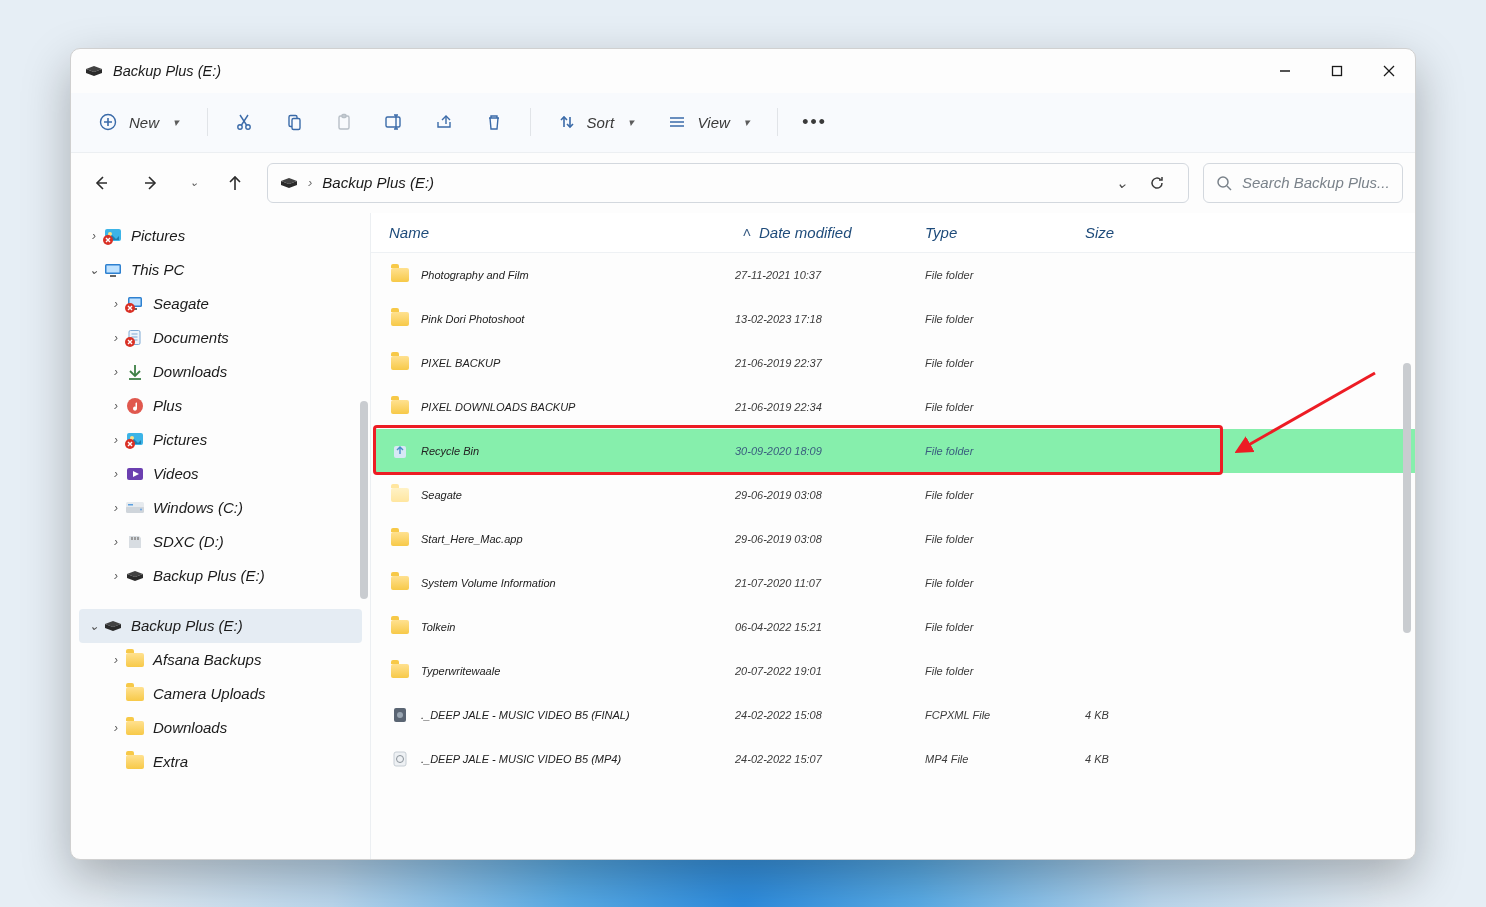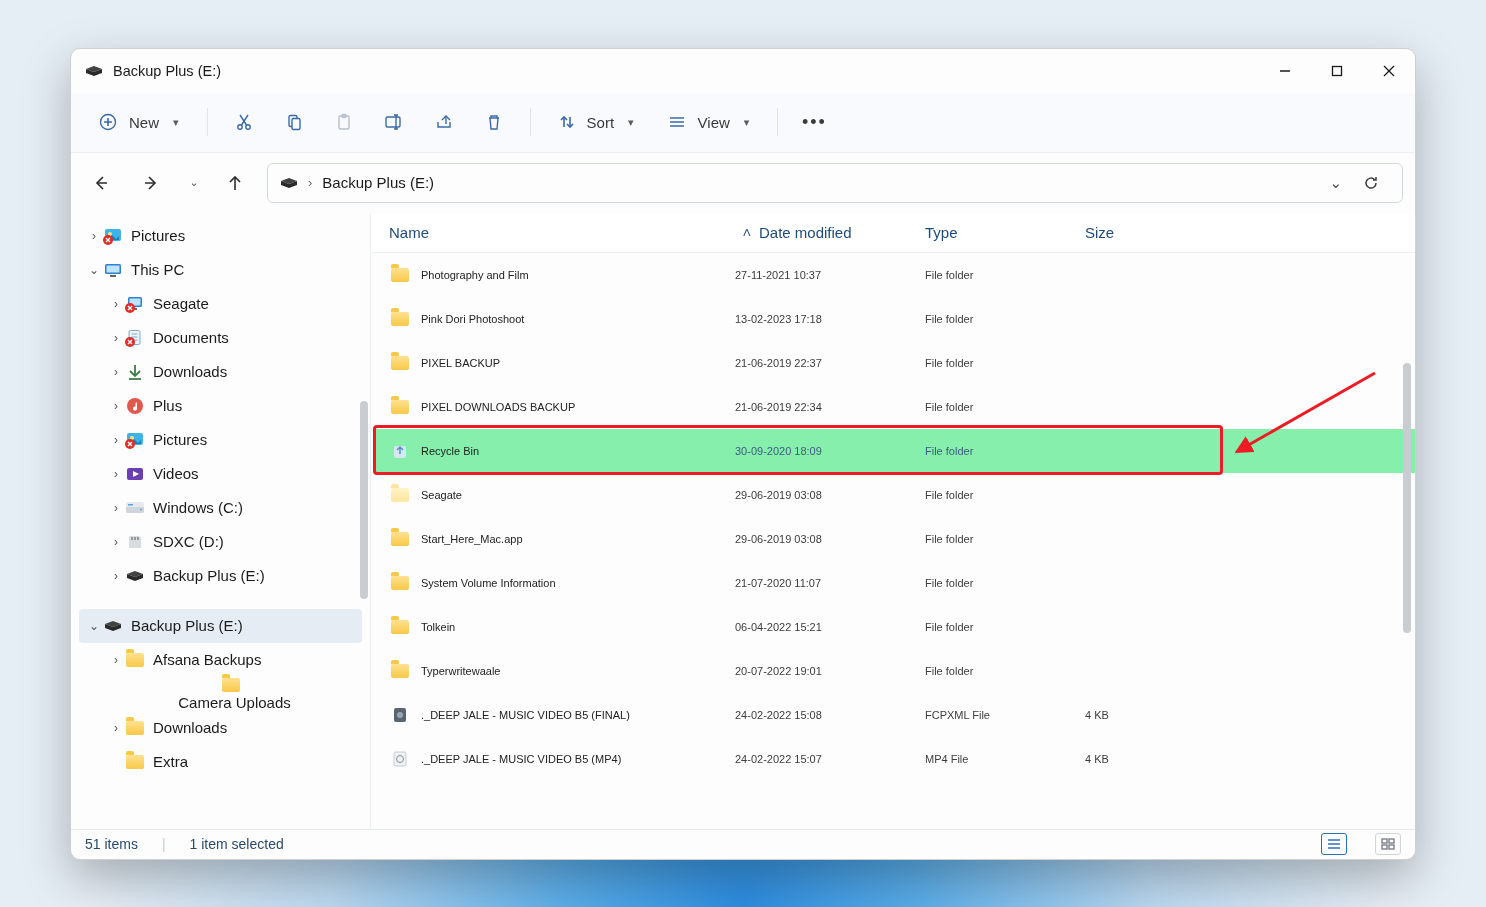--- a/index.html
+++ b/index.html
@@ -6,21 +6,21 @@
   html,body{margin:0;height:100%}
   body{
     background:radial-gradient(circle at 50% 100%,#2d8de0 0%,#5aade8 15%,#bcd9f0 35%,#e6eef5 55%);
     display:flex;align-items:center;justify-content:center;
     min-width:1486px;min-height:907px;
   }
   .window{
     width:1346px;height:812px;
     background:#fdfdfd;border:1px solid #d0d0d0;border-radius:10px;
     box-shadow:0 18px 48px rgba(0,0,0,.28);
-    display:flex;flex-direction:column;overflow:hidden;
+    display:flex;flex-direction:column;overflow:hidden;font-style:italic;
   }
   
   .titlebar{height:44px;display:flex;align-items:center;padding-left:14px}
   .titlebar .drive-ico{margin-right:10px}
   .titlebar .title{font-size:14.5px;color:#1a1a1a}
   .titlebar .spacer{flex:1}
   .win-btn{width:52px;height:44px;display:flex;align-items:center;justify-content:center;color:#1a1a1a}
   
   .toolbar{height:60px;border-bottom:1px solid #eceff2;display:flex;align-items:center;padding:0 14px;gap:6px;background:#f8fafd}
   .tb-btn{height:40px;padding:0 14px;border-radius:6px;display:flex;align-items:center;gap:12px;color:#3a3a3a;font-size:15px}
@@ -217,20 +217,27 @@
       <span class="chev-r">›</span>
       <span>Backup Plus (E:)</span>
       <span class="addr-dd">⌄</span>
       <span class="refresh">
           <svg width="16" height="16" viewBox="0 0 16 16" fill="none" stroke="#3a3a3a" stroke-width="1.5">
             <path d="M13 8 A5 5 0 1 1 11.5 4.5"></path>
             <path d="M13 2 V5 H10"></path>
           </svg>
         </span>
     </div>
+    <div class="search">
+      <svg width="16" height="16" viewBox="0 0 16 16" fill="none" stroke="#7a828a" stroke-width="1.5">
+          <circle cx="7" cy="7" r="5"></circle>
+          <line x1="11" y1="11" x2="15" y2="15"></line>
+        </svg>
+      <span>Search Backup Plus...</span>
+    </div>
   </div>
 
   <div class="body">
 
     <div class="sidebar">
       <div id="tree">
           <div class="tree-item" style="padding-left: 6px; margin-top: 0px;">
             <span class="tw">›</span>
             <span class="tree-ico">
               <svg width="20" height="18" viewBox="0 0 20 18">
@@ -369,21 +376,21 @@
             </span>
             <span>Backup Plus (E:)</span>
           </div>
           <div class="tree-item" style="padding-left: 28px;">
             <span class="tw">›</span>
             <span class="tree-ico">
               <span class="folder-ico"></span>
             </span>
             <span>Afsana Backups</span>
           </div>
-          <div class="tree-item" style="padding-left: 28px; flex-direction: column;">
+          <div class="tree-item" style="padding-left: 28px;">
             <span class="tw"></span>
             <span class="tree-ico">
               <span class="folder-ico"></span>
             </span>
             <span>Camera Uploads</span>
           </div>
           <div class="tree-item" style="padding-left: 28px;">
             <span class="tw">›</span>
             <span class="tree-ico">
               <span class="folder-ico"></span>
@@ -535,34 +542,13 @@
             <marker id="ah" markerWidth="10" markerHeight="10" refX="2" refY="3" orient="auto">
               <path d="M0 0 L6 3 L0 6 Z" fill="#ed1c24"></path>
             </marker>
           </defs>
         <line x1="140" y1="6" x2="10" y2="80" stroke="#ed1c24" stroke-width="3" marker-end="url(#ah)"></line>
       </svg>
       <div class="main-scroll"></div>
     </div>
   </div>
 
-  <div class="status">
-    <span>51 items</span>
-    <span style="color:#c5cbd2">|</span>
-    <span>1 item selected</span>
-    <span class="spacer"></span>
-    <div class="vm active">
-        <svg width="14" height="12" fill="none" stroke="#2e6fbc" stroke-width="1.4">
-          <line x1="1" y1="2" x2="13" y2="2"></line>
-          <line x1="1" y1="6" x2="13" y2="6"></line>
-          <line x1="1" y1="10" x2="13" y2="10"></line>
-        </svg>
-      </div>
-    <div class="vm">
-        <svg width="14" height="12" fill="none" stroke="#7a828a" stroke-width="1.4">
-          <rect x="1" y="1" width="5" height="4"></rect>
-          <rect x="8" y="1" width="5" height="4"></rect>
-          <rect x="1" y="7" width="5" height="4"></rect>
-          <rect x="8" y="7" width="5" height="4"></rect>
-        </svg>
-      </div>
-  </div>
 </div>
 
 </body></html>

